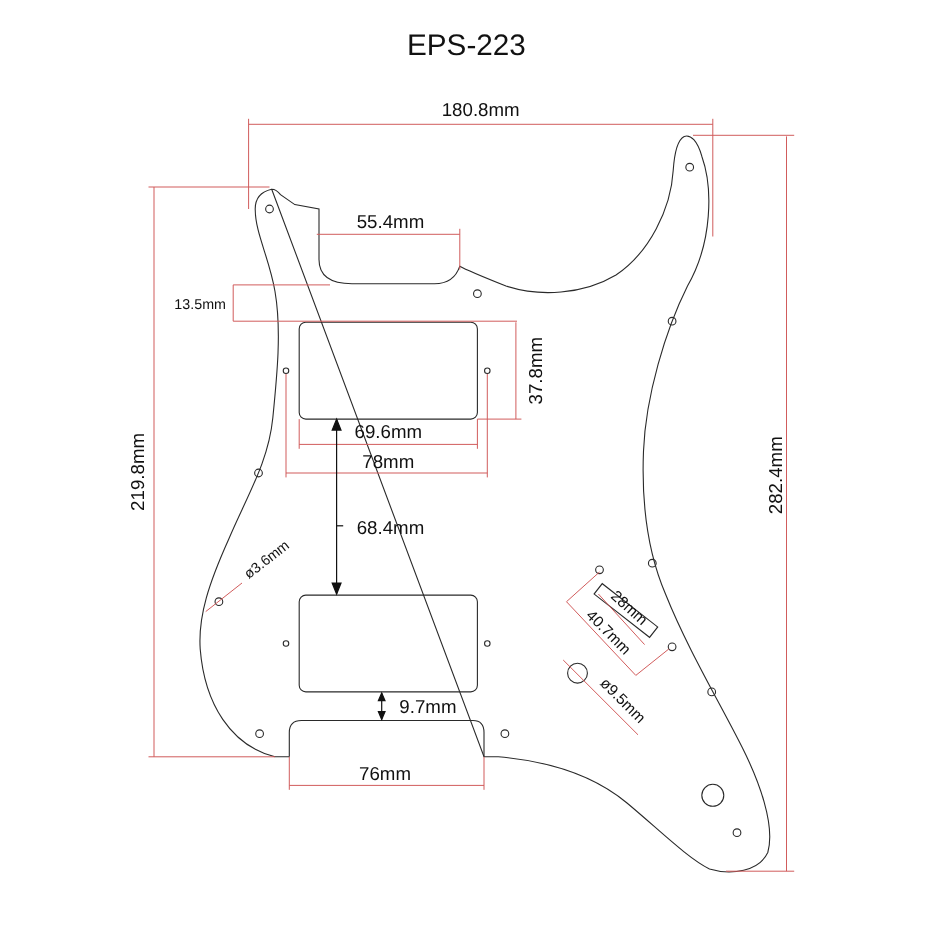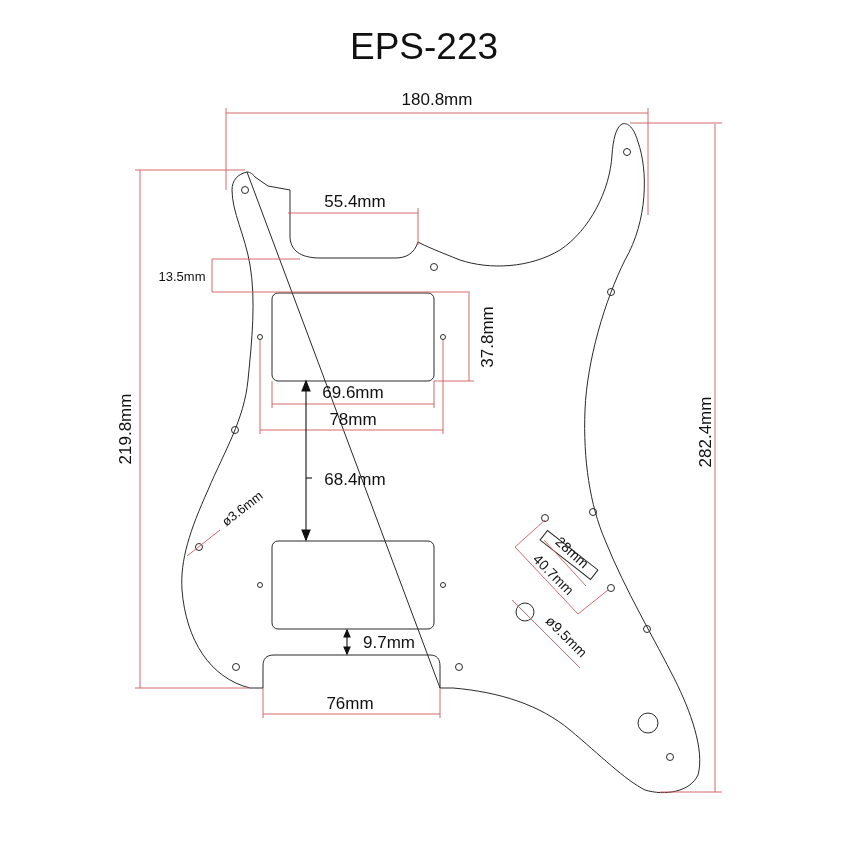--- a/index.html
+++ b/index.html
@@ -1,17 +1,17 @@
 <!DOCTYPE html>
 <html><head>
 <meta charset="utf-8">
 <style>
   html, body { margin:0; padding:0; background:#ffffff; }
   body { width:848px; height:848px; position:relative; overflow:hidden; font-family:"Liberation Sans", sans-serif; }
-  #title { position:absolute; left:0; top:26px; width:848px; text-align:center; font-size:37px; color:#111; }
+  #title { position:absolute; left:0; top:26px; width:848px; text-align:center; font-size:27px; color:#111; }
   svg { position:absolute; left:0; top:0; }
   .outline { fill:none; stroke:#2a2a2a; stroke-width:1; }
   .dim { fill:none; stroke:#d05a5a; stroke-width:0.9; }
   .arrow { stroke:#111; stroke-width:1.1; fill:none; }
   .lbl { font-family:"Liberation Sans", sans-serif; fill:#111; }
 </style>
 </head>
 <body>
 
 <div id="title">EPS-223</div>

